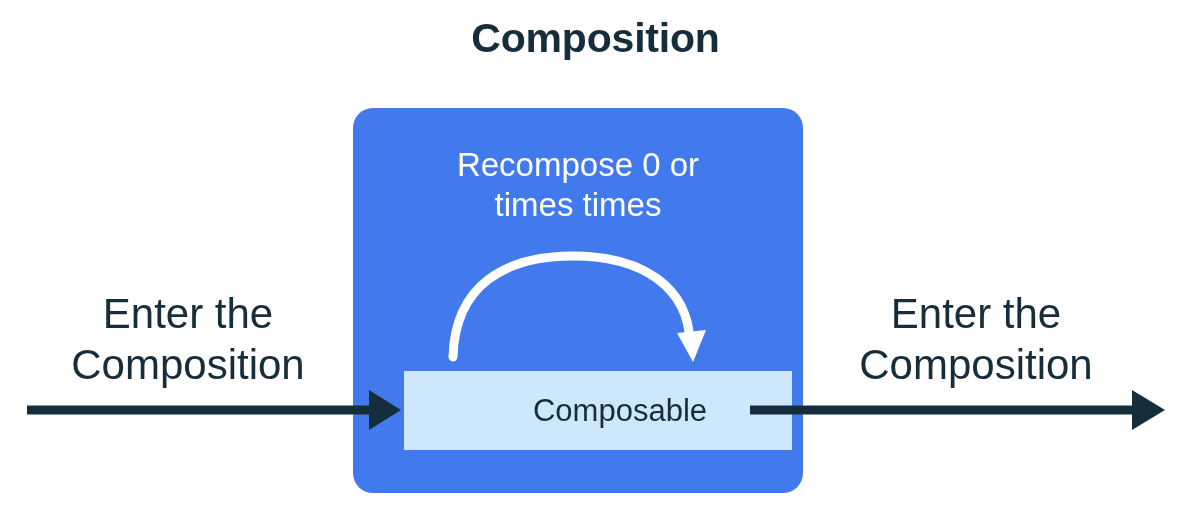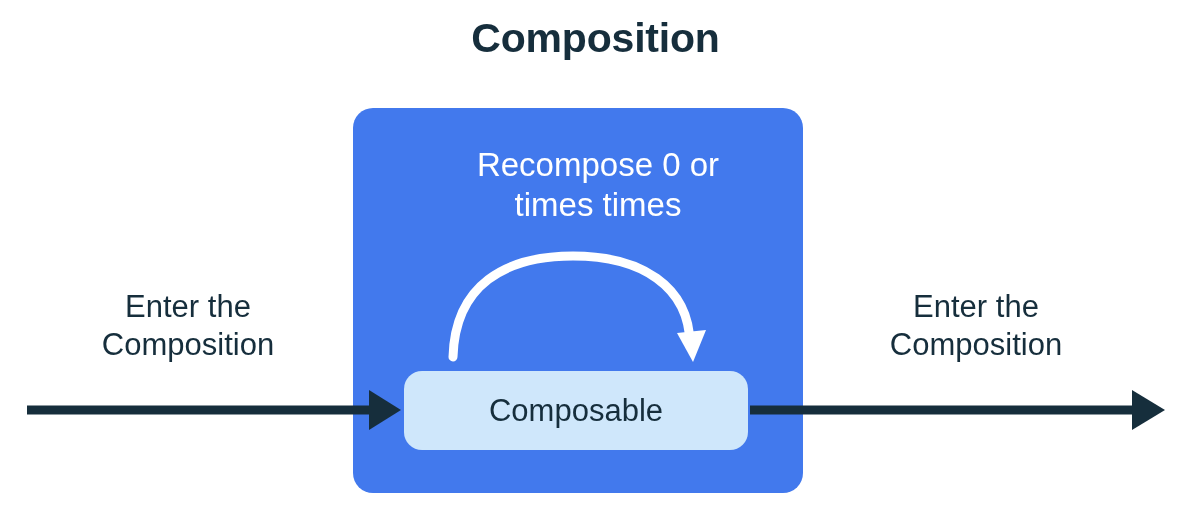--- a/index.html
+++ b/index.html
@@ -51,48 +51,48 @@
   .recompose-label {
     position: absolute;
     left: 353px;
     top: 145px;
     width: 450px;
     text-align: center;
     color: #ffffff;
     font-size: 33px;
     line-height: 1.22;
     letter-spacing: 0px;
-    margin-left: 20px;
   }
 
   
   .composable-box {
     position: absolute;
     left: 404px;
     top: 371px;
     width: 344px;
     height: 79px;
     background: #cfe7fb;
-    border-radius: 18px;
+    border-radius: 0;
     display: flex;
     align-items: center;
     justify-content: center;
+    padding-left: 44px;
   }
   .composable-label {
     color: #162e3c;
     font-size: 31px;
     line-height: 1;
   }
 
   
   .side-label {
     position: absolute;
     text-align: center;
     color: #162e3c;
-    font-size: 31px;
+    font-size: 42px;
     line-height: 1.22;
   }
   .side-label.enter {
     left: 22px;
     top: 288px;
     width: 332px;
   }
   .side-label.leave {
     left: 808px;
     top: 288px;

